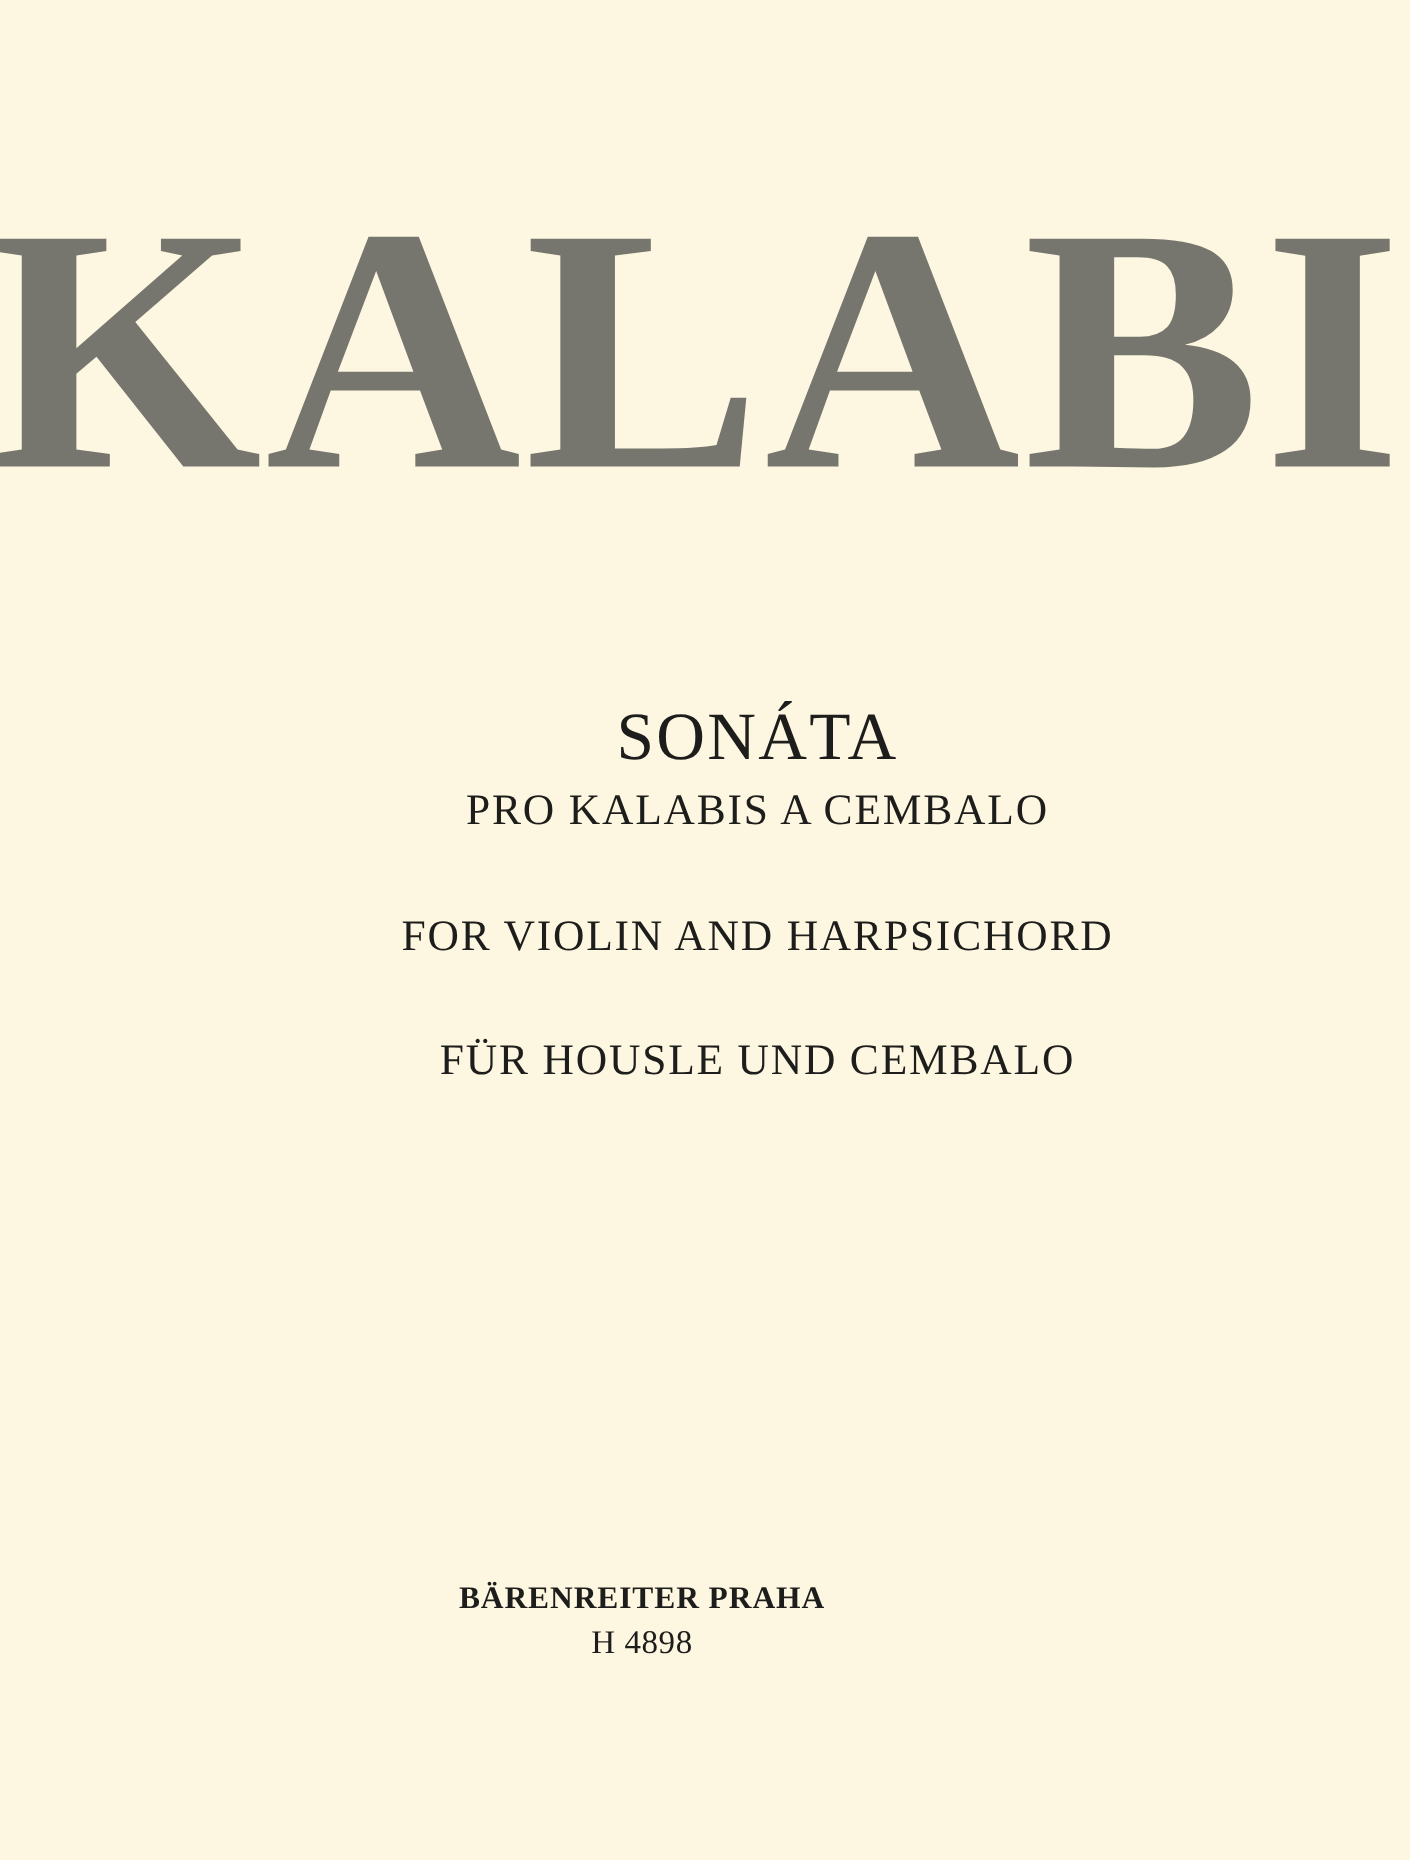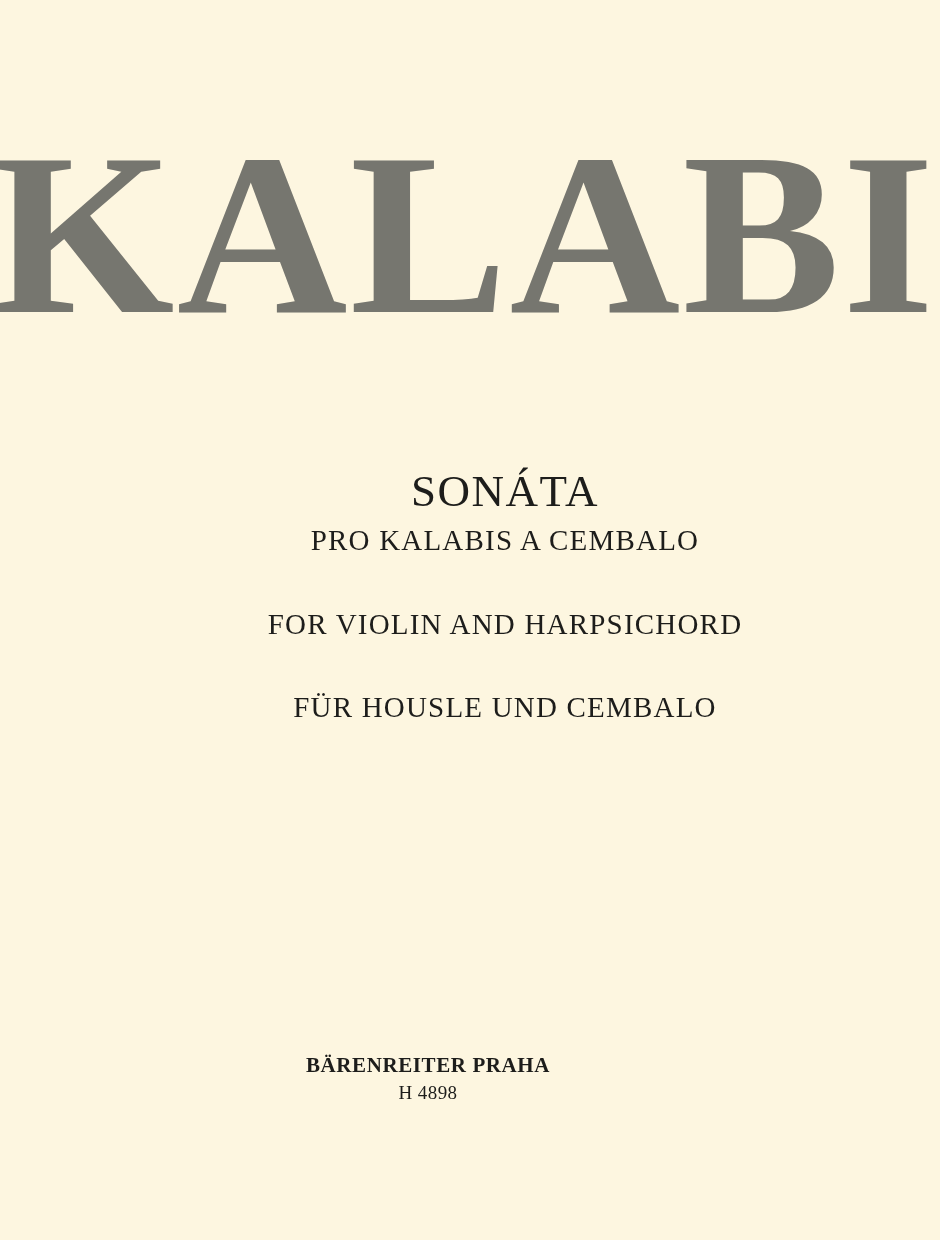--- a/index.html
+++ b/index.html
@@ -80,21 +80,21 @@
     width: 856px;
     text-align: center;
   }
   .publisher {
     font-size: 21px;
     font-weight: 700;
     letter-spacing: 0.6px;
     color: #1d1d1b;
   }
   .plate {
-    font-size: 19px;
+    font-size: 22px;
     letter-spacing: 0.4px;
     margin-top: 4px;
     color: #1d1d1b;
   }
 </style>
 </head>
 <body>
 
 <div class="page">
 

